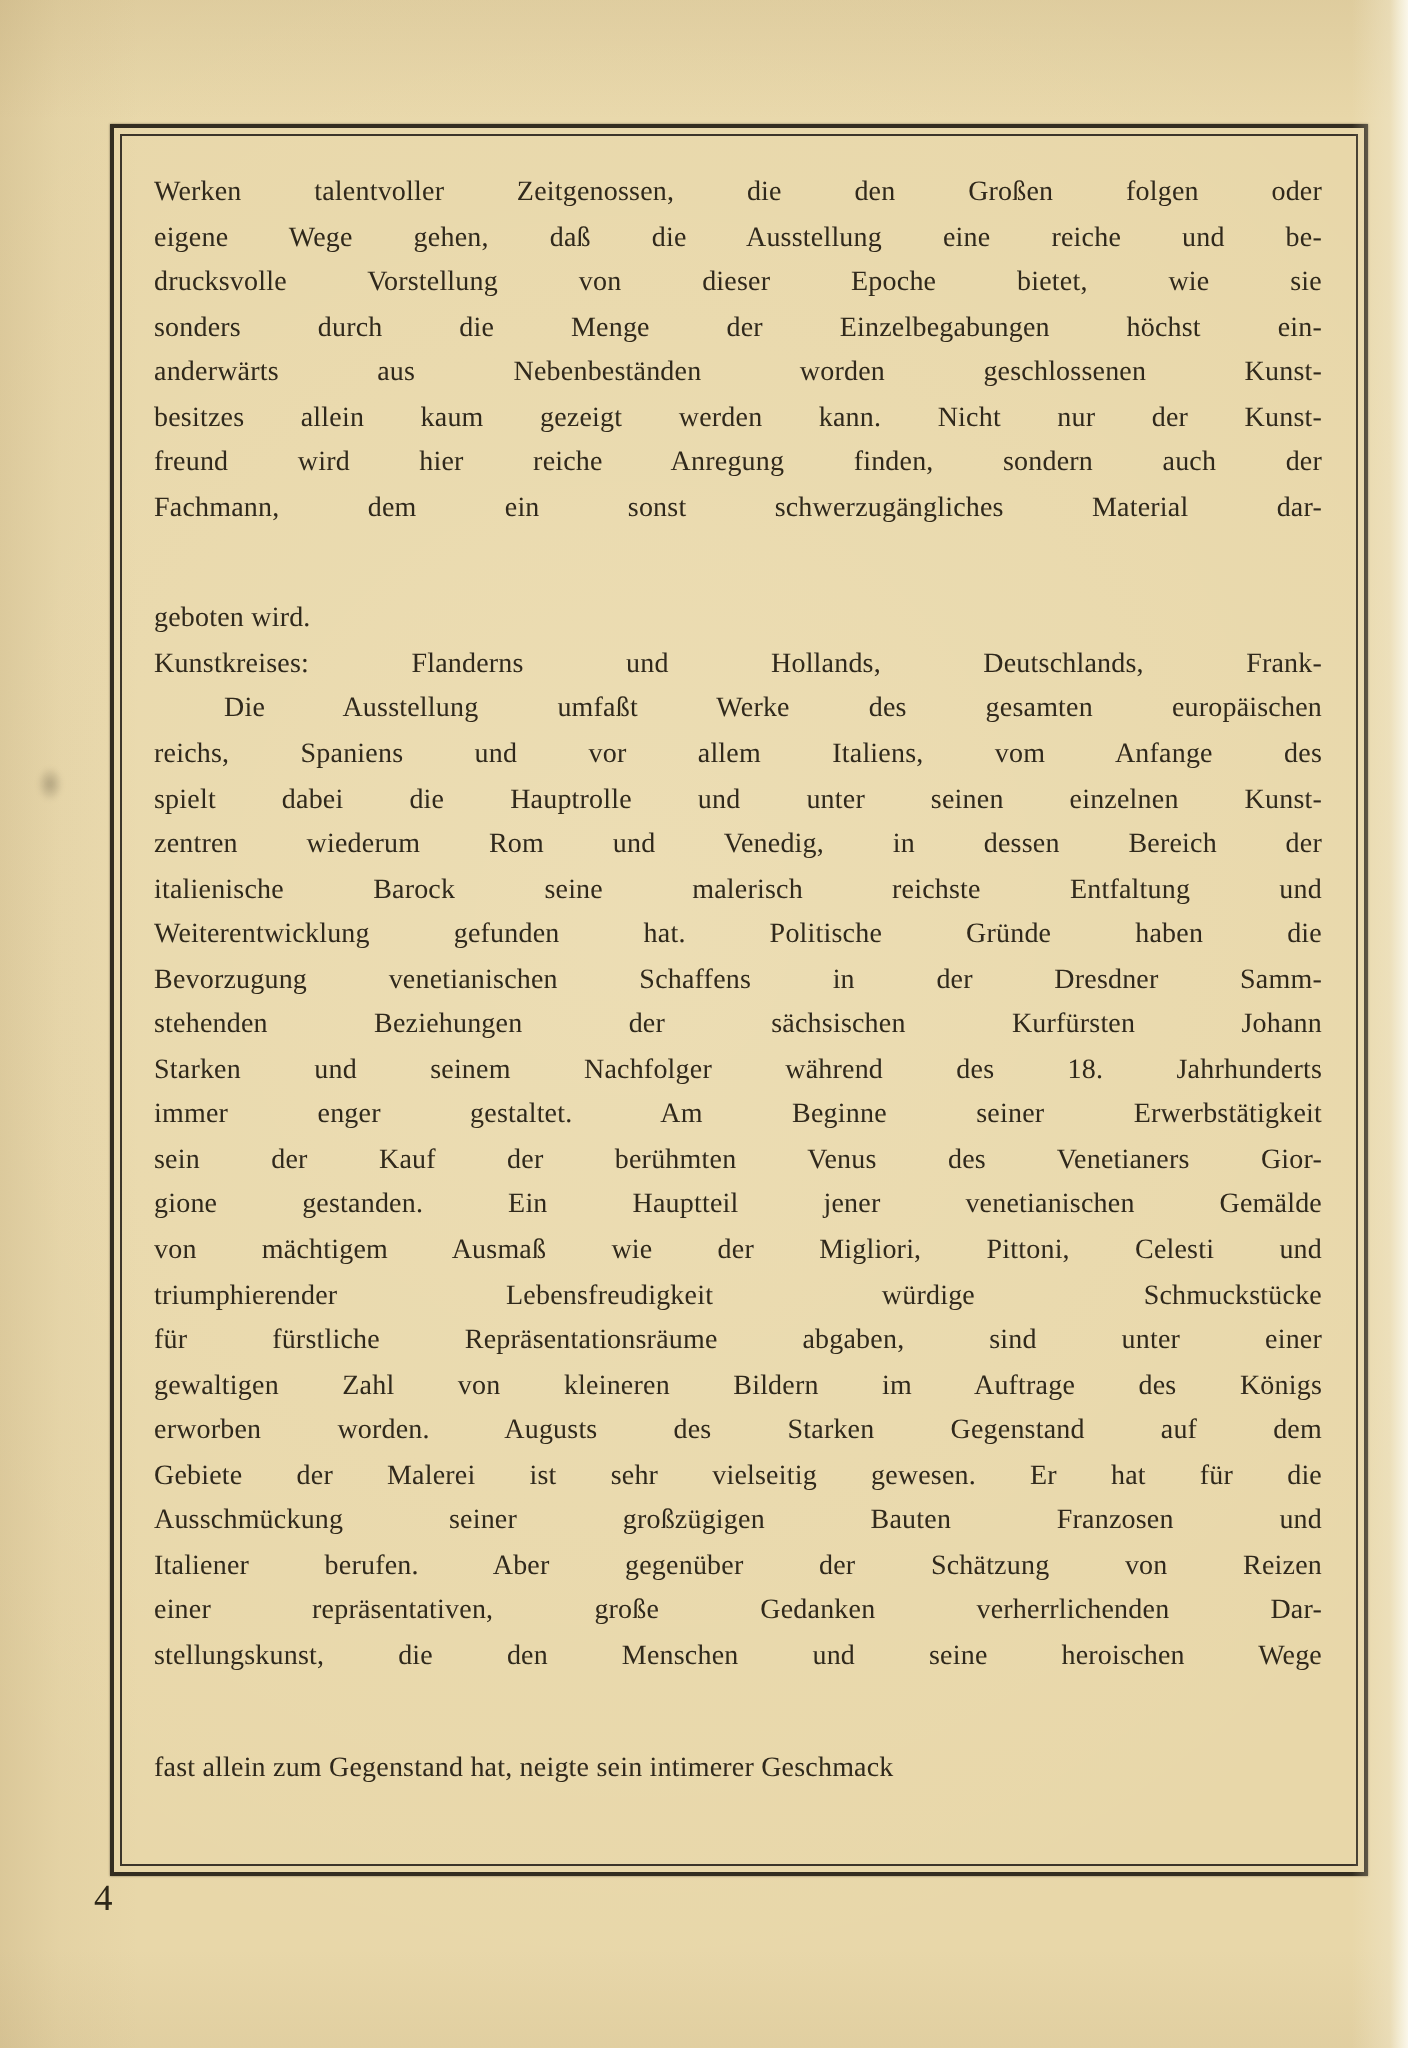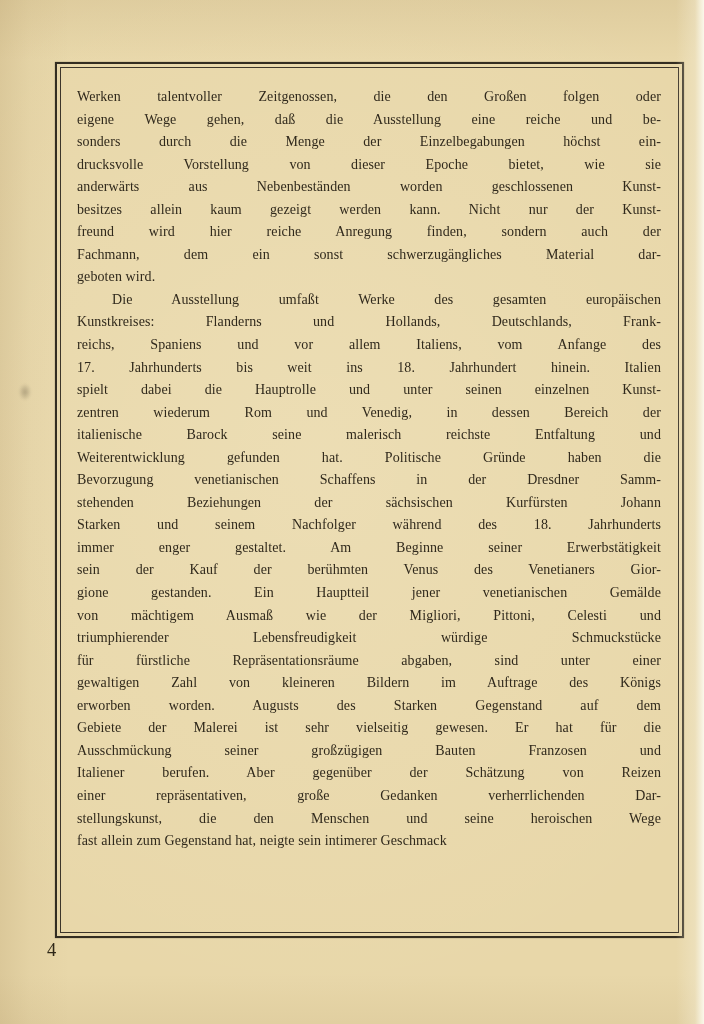--- a/index.html
+++ b/index.html
@@ -58,21 +58,21 @@
     font-size: 14px;
     line-height: 22.55px;
     color: #30291c;
     letter-spacing: 0.1px;
   }
   .line {
     text-align: justify;
     text-align-last: justify;
     white-space: normal;
   }
-  .line.para-end { text-align-last: left; }
+  .line.para-end { text-align-last: left; margin-top: 33px; }
   .line.indent { text-indent: 35px; }
   .page-number {
     position: absolute;
     left: 47px;
     top: 940px;
     font-size: 18.5px;
     color: #2e2718;
   }
   .smudge {
     position: absolute;
@@ -89,31 +89,30 @@
 <body>
 
 <div class="sheet">
   <div class="frame-outer">
     <div class="frame-inner"></div>
   </div>
 
   <div class="text-block">
       <div class="line">Werken talentvoller Zeitgenossen, die den Großen folgen oder</div>
       <div class="line">eigene Wege gehen, daß die Ausstellung eine reiche und be-</div>
+      <div class="line">drucksvolle Vorstellung von dieser Epoche bietet, wie sie</div>
       <div class="line">sonders durch die Menge der Einzelbegabungen höchst ein-</div>
-      <div class="line">drucksvolle Vorstellung von dieser Epoche bietet, wie sie</div>
       <div class="line">anderwärts aus Nebenbeständen worden geschlossenen Kunst-</div>
       <div class="line">besitzes allein kaum gezeigt werden kann. Nicht nur der Kunst-</div>
       <div class="line">freund wird hier reiche Anregung finden, sondern auch der</div>
       <div class="line">Fachmann, dem ein sonst schwerzugängliches Material dar-</div>
       <div class="line para-end">geboten wird.</div>
+      <div class="line">Kunstkreises: Flanderns und Hollands, Deutschlands, Frank-</div>
       <div class="line indent">Die Ausstellung umfaßt Werke des gesamten europäischen</div>
-      <div class="line">Kunstkreises: Flanderns und Hollands, Deutschlands, Frank-</div>
       <div class="line">reichs, Spaniens und vor allem Italiens, vom Anfange des</div>
-      <div class="line">17. Jahrhunderts bis weit ins 18. Jahrhundert hinein. Italien</div>
       <div class="line">spielt dabei die Hauptrolle und unter seinen einzelnen Kunst-</div>
       <div class="line">zentren wiederum Rom und Venedig, in dessen Bereich der</div>
       <div class="line">italienische Barock seine malerisch reichste Entfaltung und</div>
       <div class="line">Weiterentwicklung gefunden hat. Politische Gründe haben die</div>
       <div class="line">Bevorzugung venetianischen Schaffens in der Dresdner Samm-</div>
       <div class="line">stehenden Beziehungen der sächsischen Kurfürsten Johann</div>
       <div class="line">Starken und seinem Nachfolger während des 18. Jahrhunderts</div>
       <div class="line">immer enger gestaltet. Am Beginne seiner Erwerbstätigkeit</div>
       <div class="line">sein der Kauf der berühmten Venus des Venetianers Gior-</div>
       <div class="line">gione gestanden. Ein Hauptteil jener venetianischen Gemälde</div>

